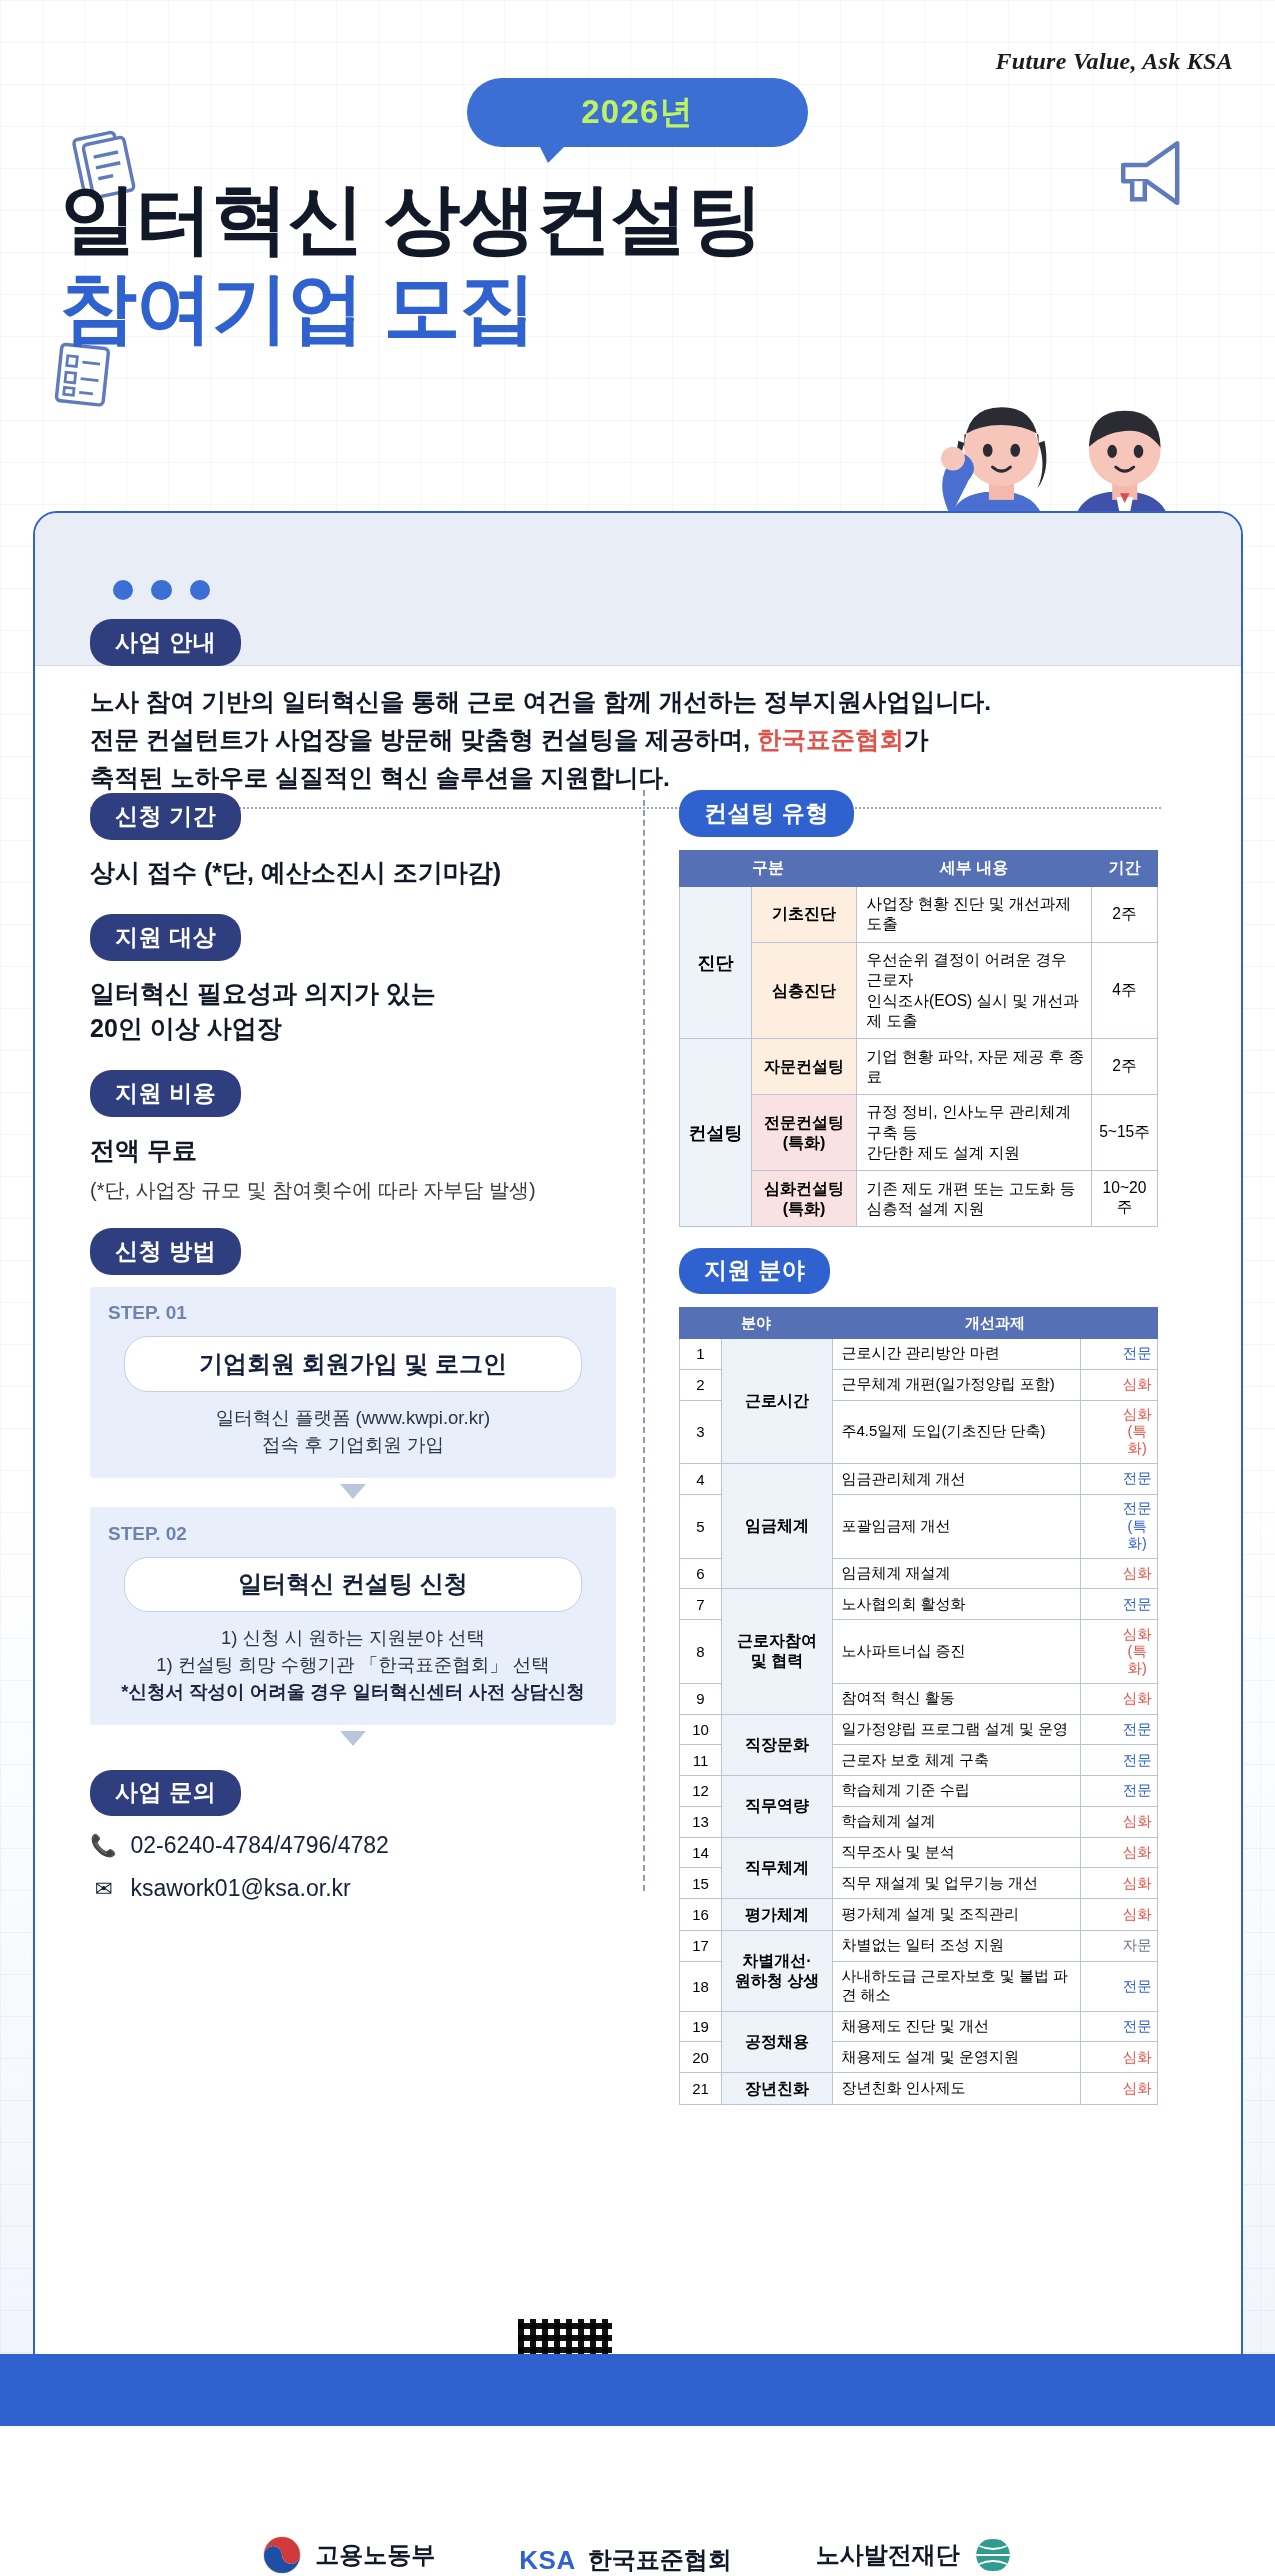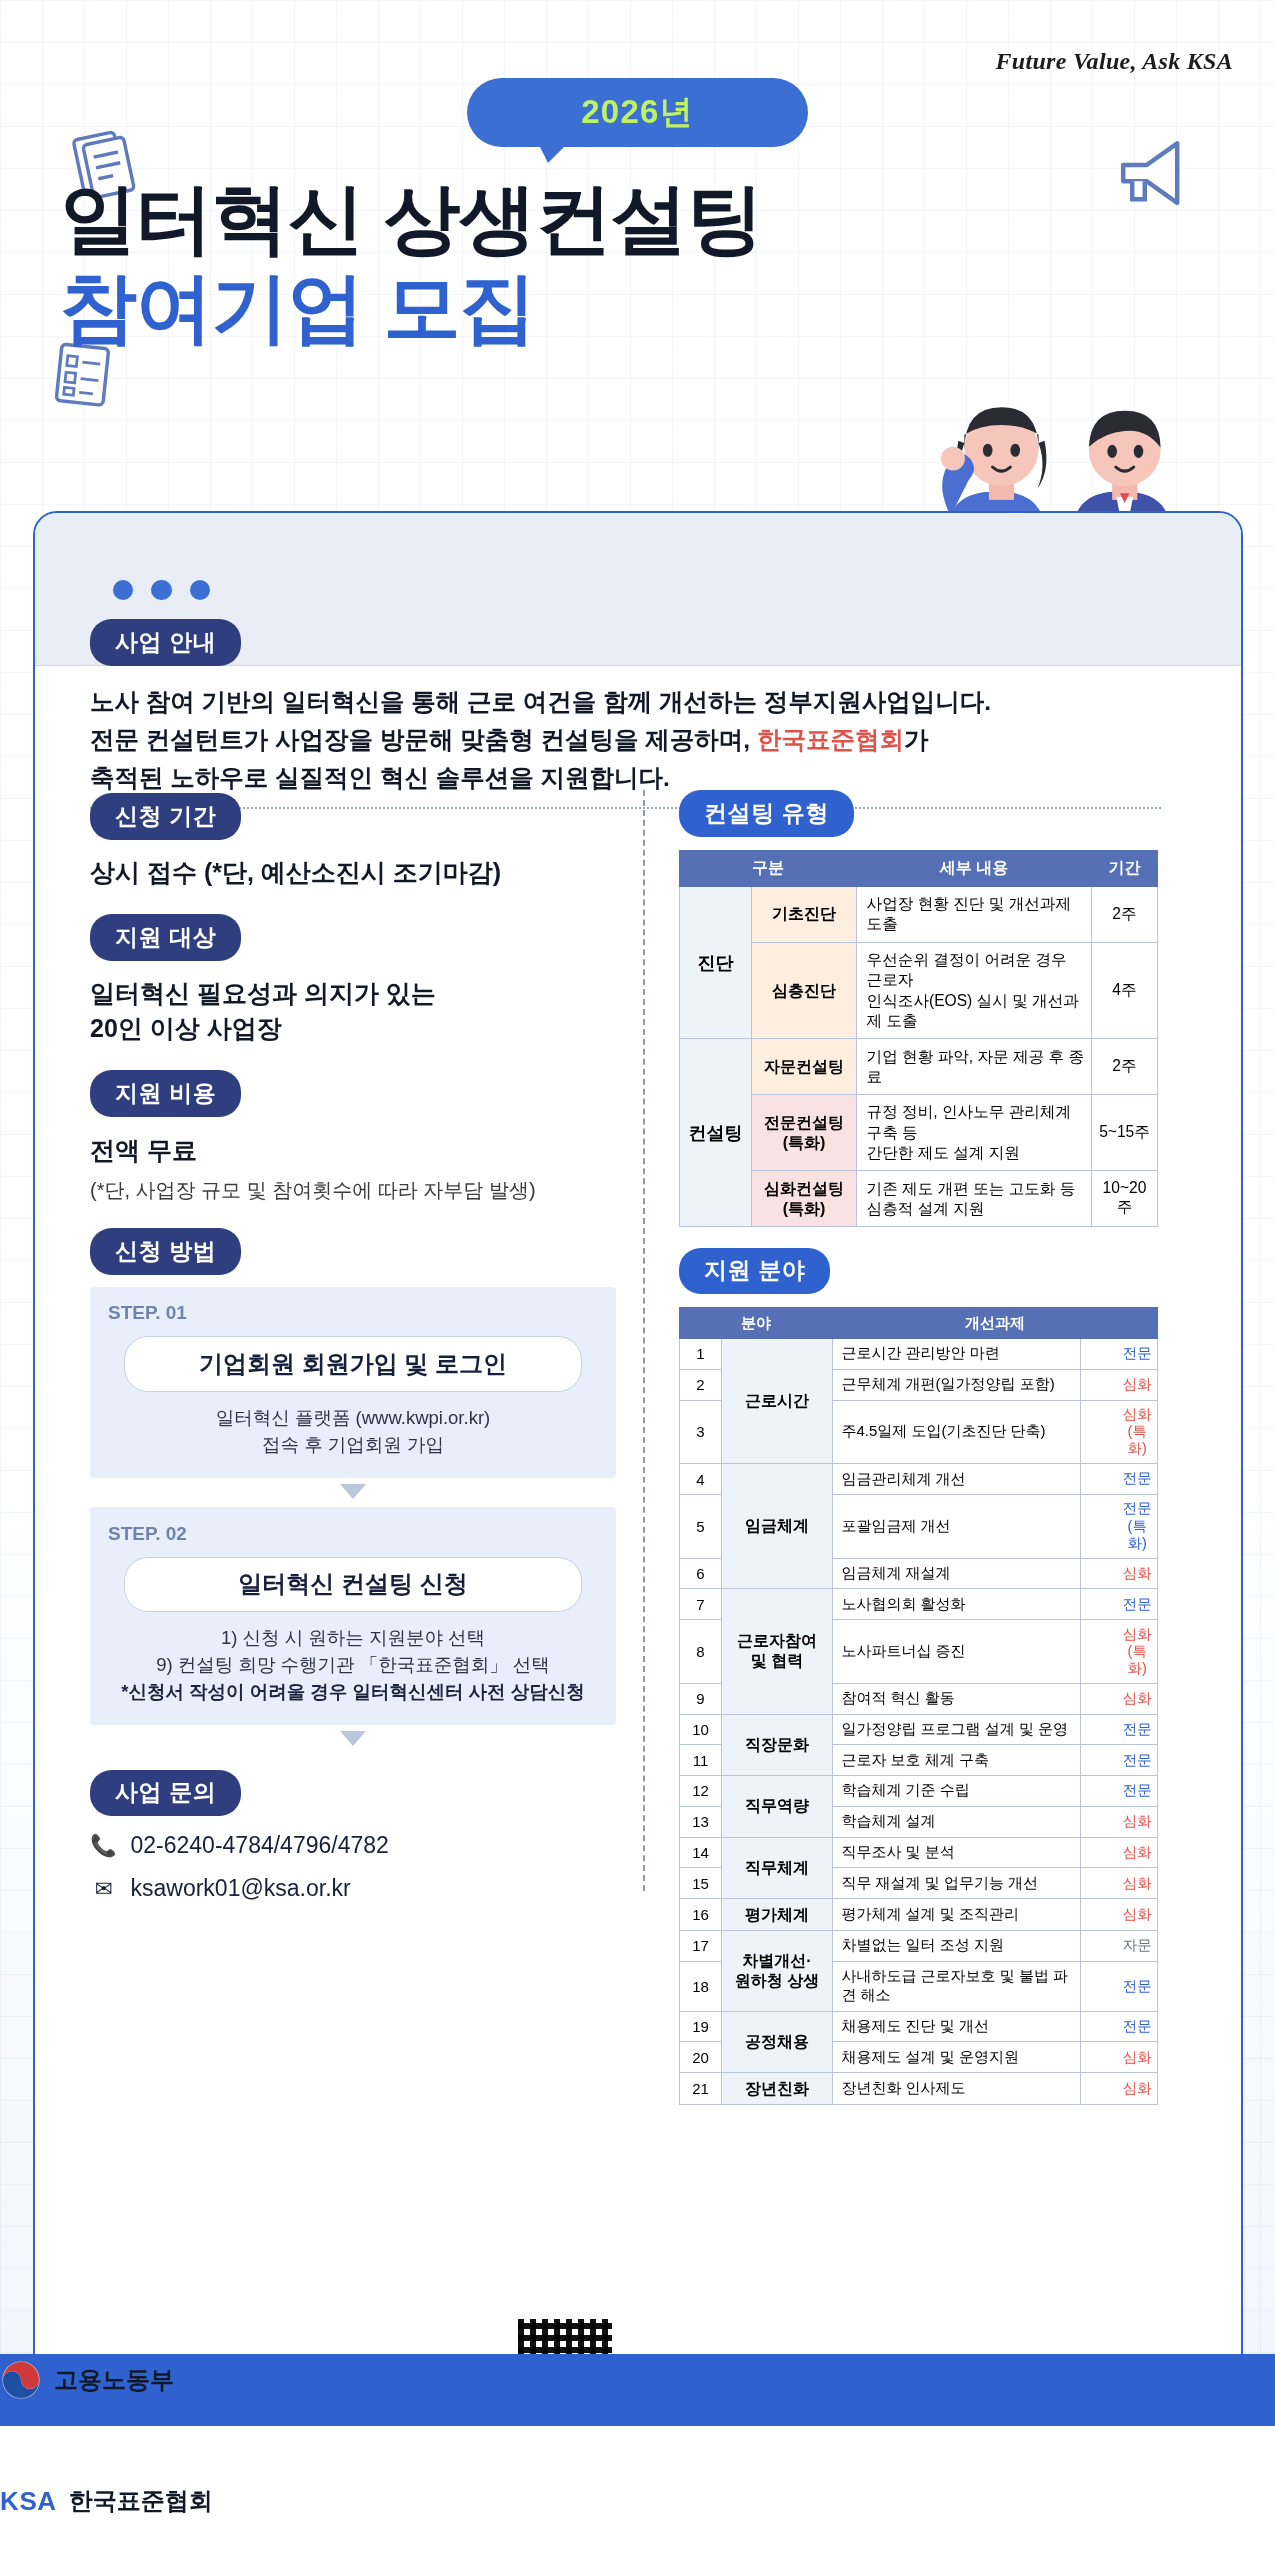--- a/index.html
+++ b/index.html
@@ -194,21 +194,21 @@
   .tbl2 .task{ text-align:left; padding-left:8.4px; font-size:15px; }
   .tbl2 .lvl{ width:77px; font-size:14.4px; line-height:1.2;padding-left:40px; }
   .lv-jeonmun{ color:#2f62cf; }
   .lv-simhwa{ color:#e0524a; }
   .lv-jamun{ color:#6b7280; }
 
   
   .footer{
     position:absolute; left:0; bottom:0; width:1275px; height:150px;
     background:#ffffff;
-    display:flex; align-items:flex-start; justify-content:center; gap:84px;flex-direction:column;
+    display:flex; align-items:flex-end; justify-content:center; gap:84px;
   }
   .footer-band{
     position:absolute; left:0; bottom:150px; width:1275px; height:72px;
     background:#2f62cf;
   }
   .logo-item{ display:flex; align-items:center; gap:12px; font-size:24px; font-weight:bold; color:#111827; }
   .ksa-mark{ color:#2f62cf; font-weight:bold; font-size:26px; letter-spacing:0.6px; }
 </style>
 </head>
 <body>
@@ -327,21 +327,21 @@
             <div>접속 후 기업회원 가입</div>
           </div>
         </div>
         <div class="arrow-down"></div>
 
         <div class="step-box">
           <div class="step-label">STEP. 02</div>
           <div class="step-title">일터혁신 컨설팅 신청</div>
           <div class="step-desc">
             <div>1) 신청 시 원하는 지원분야 선택</div>
-            <div>9) 컨설팅 희망 수행기관 「한국표준협회」 선택</div>
+            <div>1) 컨설팅 희망 수행기관 「한국표준협회」 선택</div>
             <div class="warn">*신청서 작성이 어려울 경우 일터혁신센터 사전 상담신청</div>
           </div>
         </div>
         <div class="arrow-down"></div>
 
 
       </div>
     </div>
 
     <div class="block contact">

